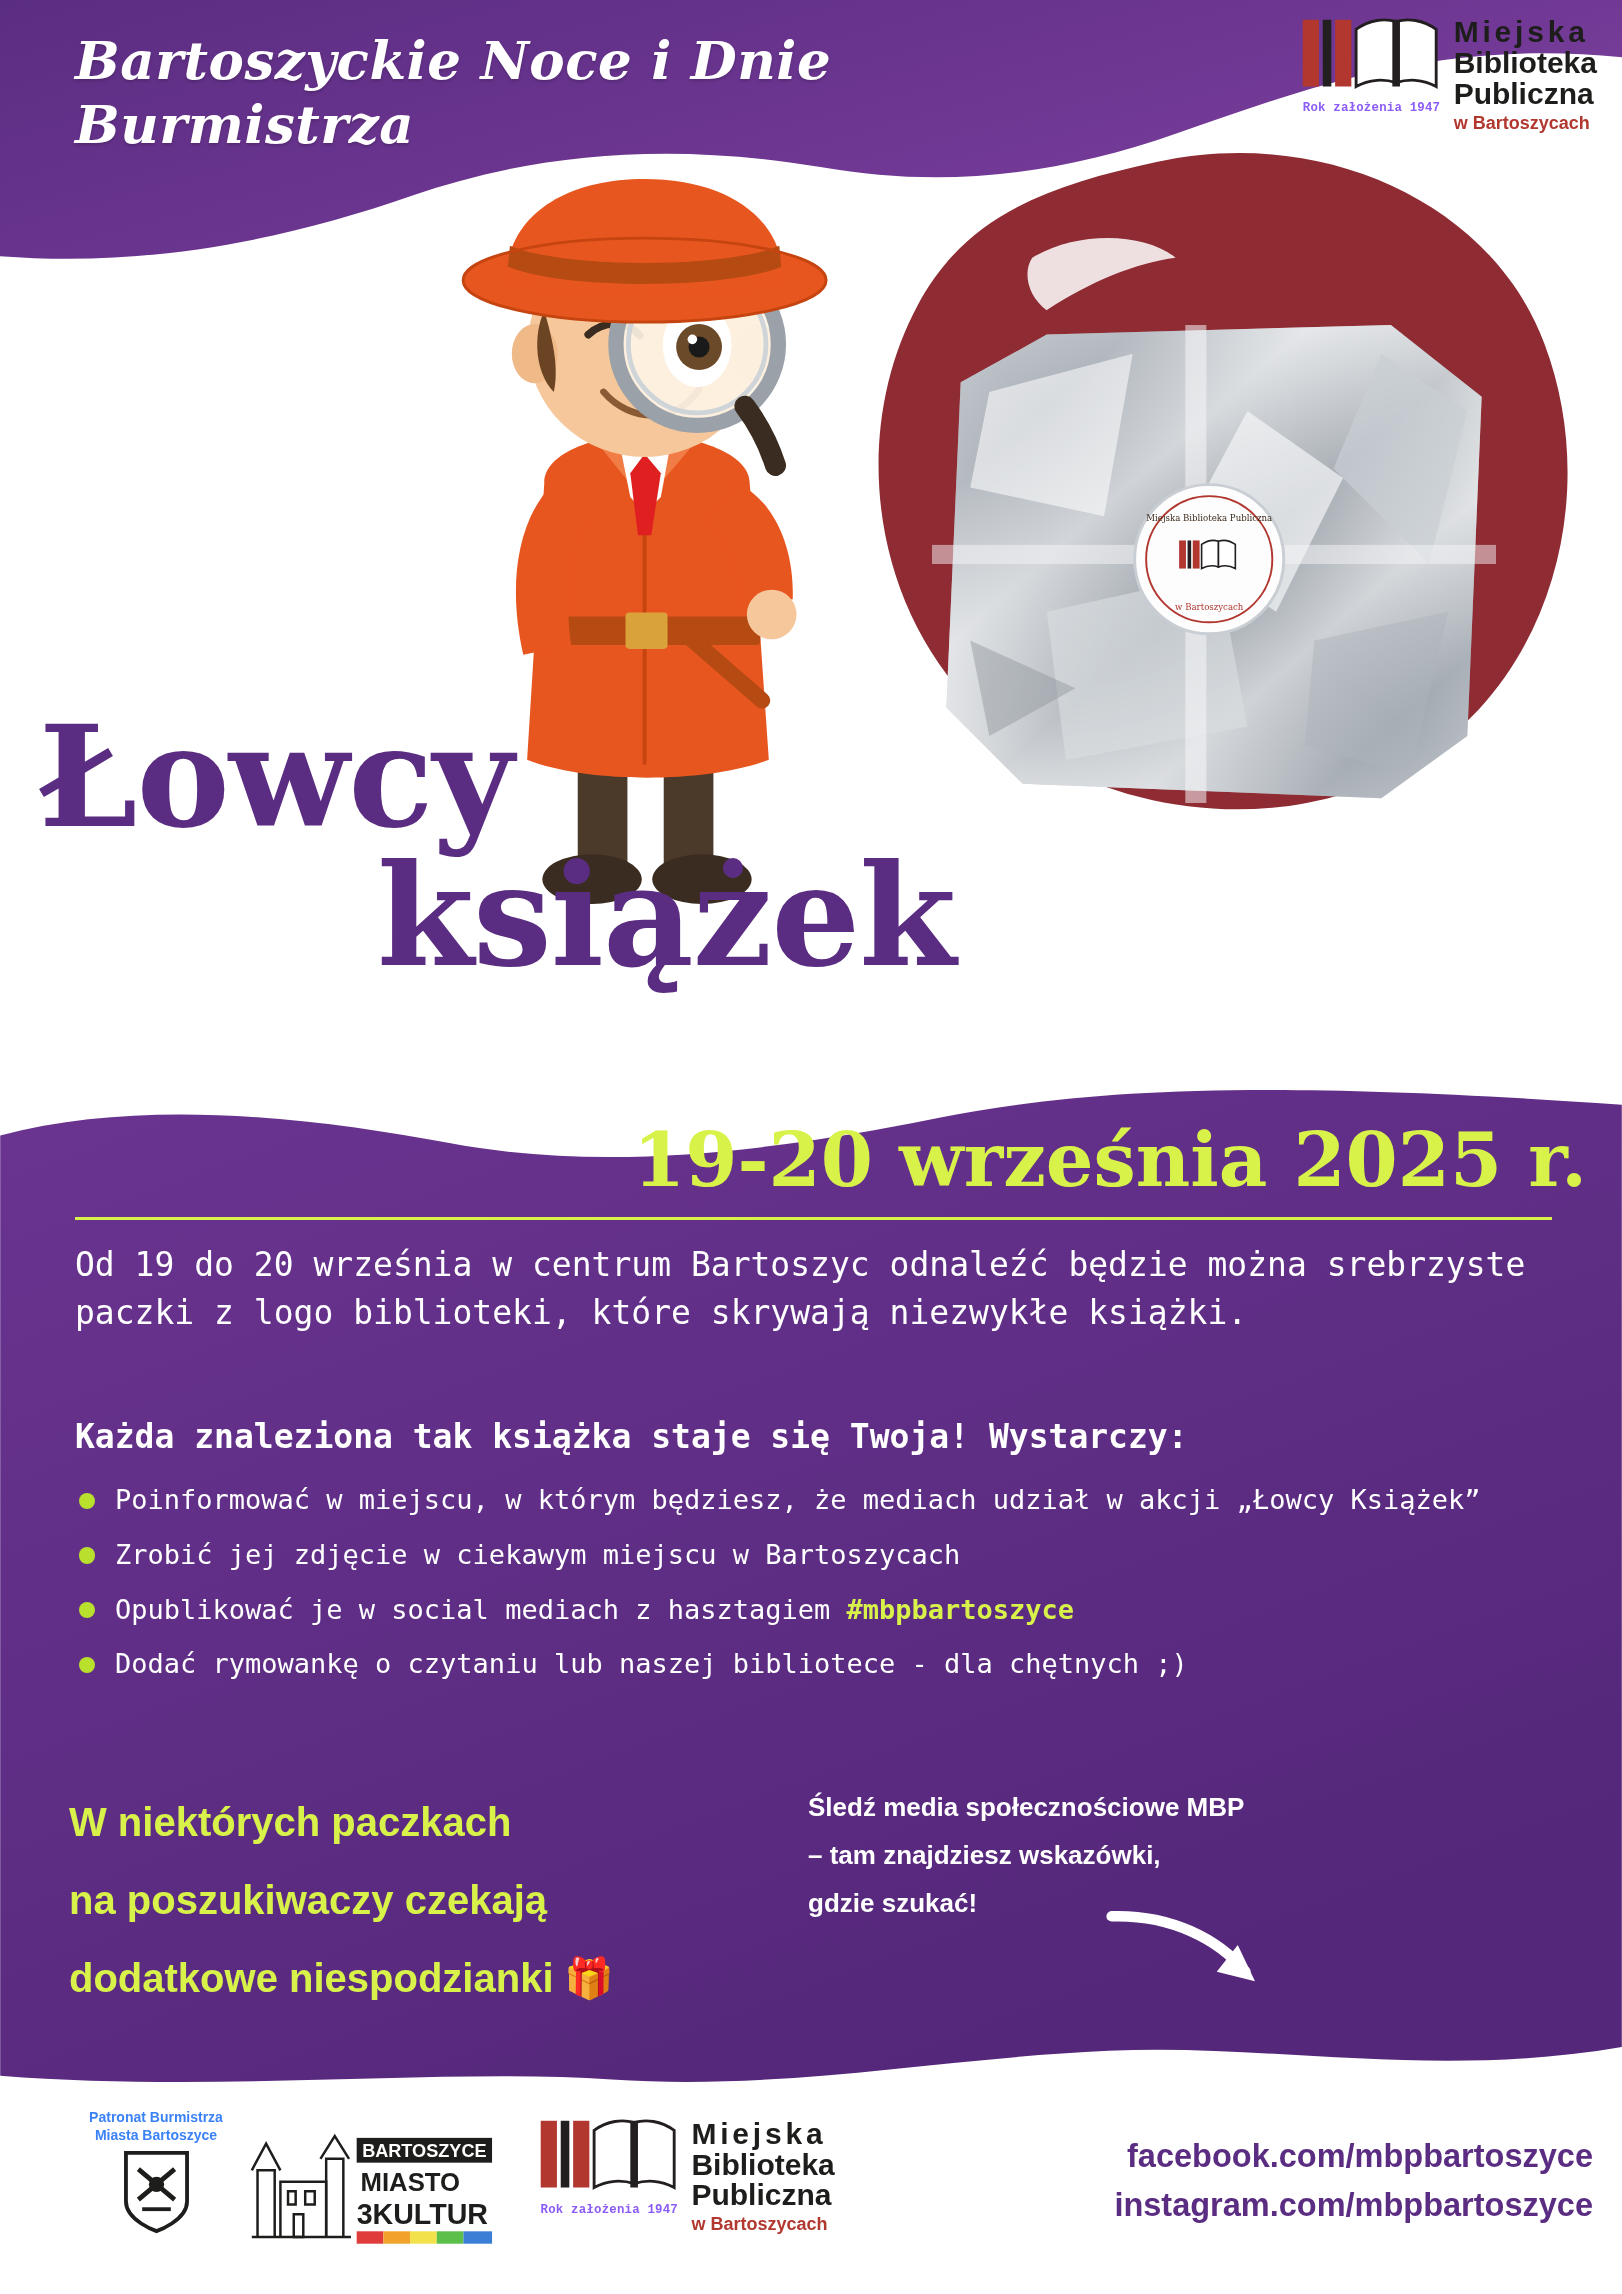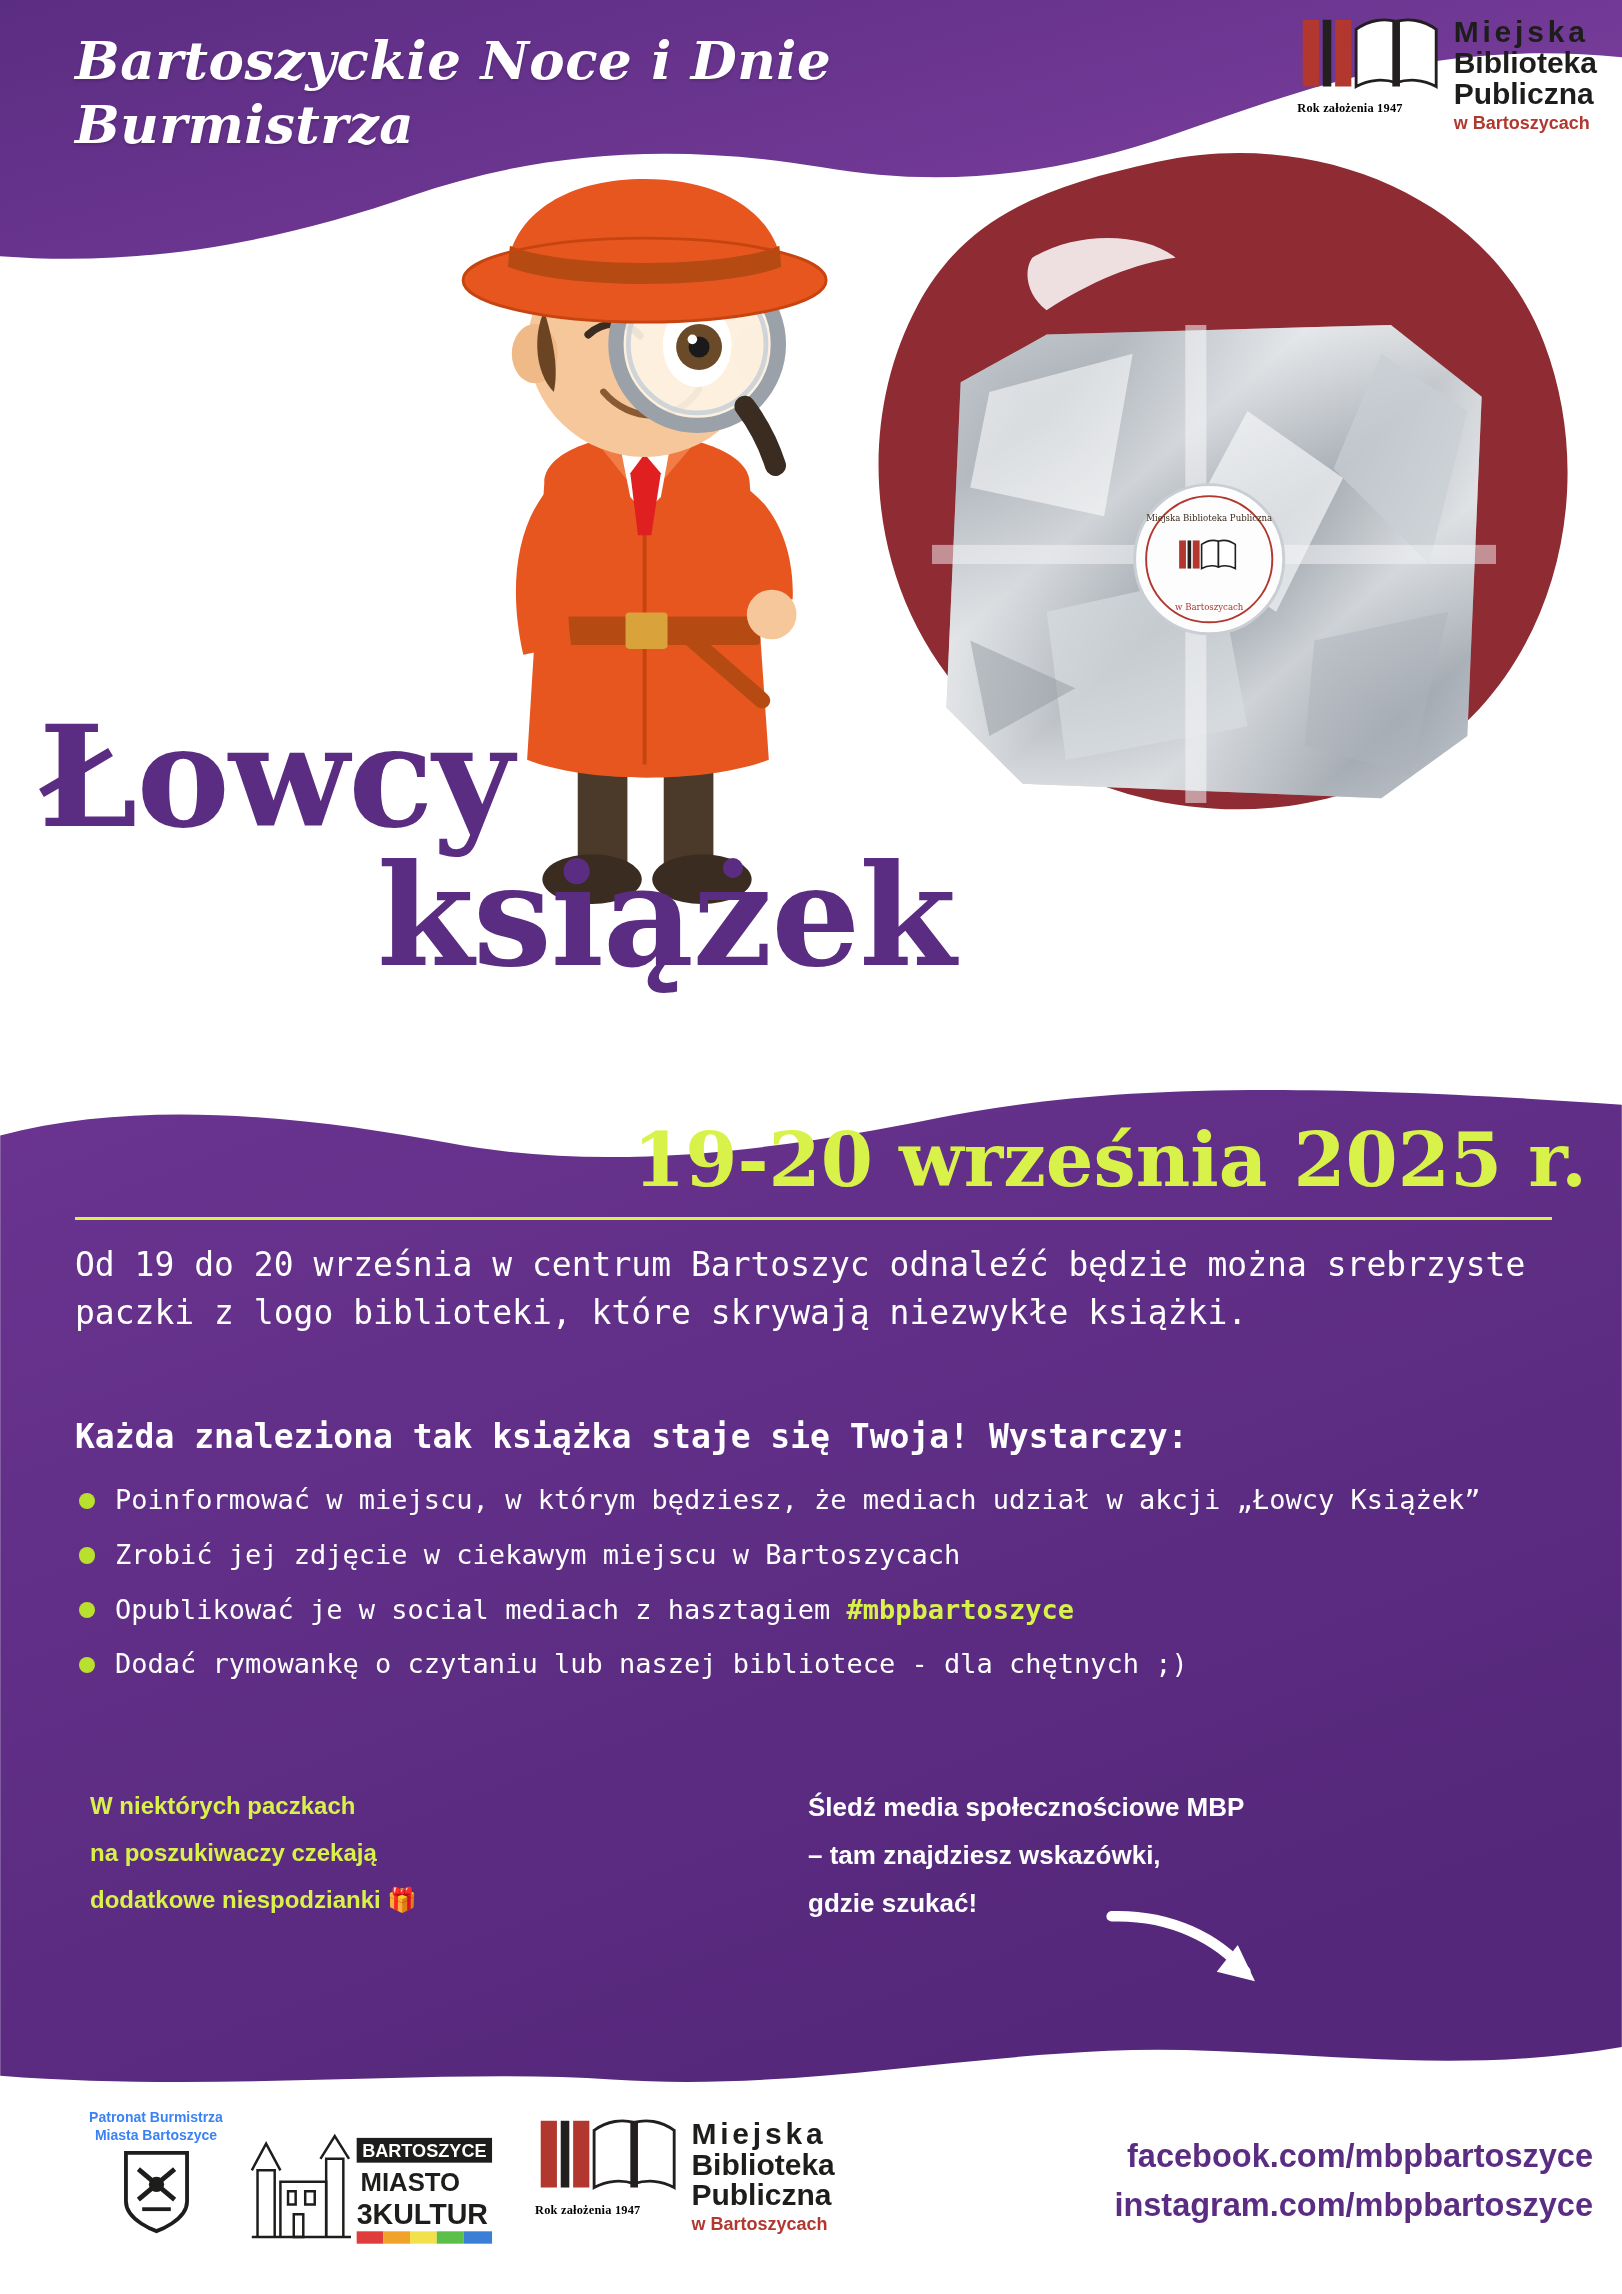--- a/index.html
+++ b/index.html
@@ -48,25 +48,25 @@
     position: absolute;
     right: 25px; top: 11.5px;
     z-index: 7;
     display: flex;
     align-items: flex-start;
     gap: 13.4px;
   }
   .logo-mark { width: 143px; height: 115px; position: relative; }
   .logo-mark .bookwrap { position: relative; width: 143px; height: 88px; }
   .logo-foot {
-    font-family: Liberation Serif, serif;
+    font-family: Liberation Mono, monospace;
     font-size: 12.4px;
     font-weight: bold;
-    color: #000000;
-    text-align: left;
+    color: #8b5cf6;
+    text-align: right;
     margin-top: 1.9px;
     letter-spacing: 0.2px;
   }
   .logo-words {
     font-family: "Liberation Sans", sans-serif;
     color: #1d1d1b;
     padding-top: 5.7px;
   }
   .logo-words .l1 {
     font-size: 30px; font-weight: bold; line-height: 1.03; letter-spacing: 3.8px;
@@ -171,26 +171,26 @@
     position: absolute;
     left: 3.8px; top: 11.5px;
     width: 16.3px; height: 16.3px;
     border-radius: 50%;
     background: #b9e02c;
   }
   .bullet .tag { color: #d8f24a; font-weight: bold; }
 
   .note-left {
     position: absolute;
-    left: 90px; top: 703px;
+    left: 69px; top: 703px;
     width: 650px;
     color: #d8f24a;
     font-family: "Liberation Sans", sans-serif;
     font-weight: bold;
-    font-size: 24px;
+    font-size: 40px;
     line-height: 1.95;
   }
   .note-right {
     position: absolute;
     left: 808px; top: 703px;
     width: 765px;
     color: #ffffff;
     font-family: "Liberation Sans", sans-serif;
     font-weight: bold;
     font-size: 26px;

